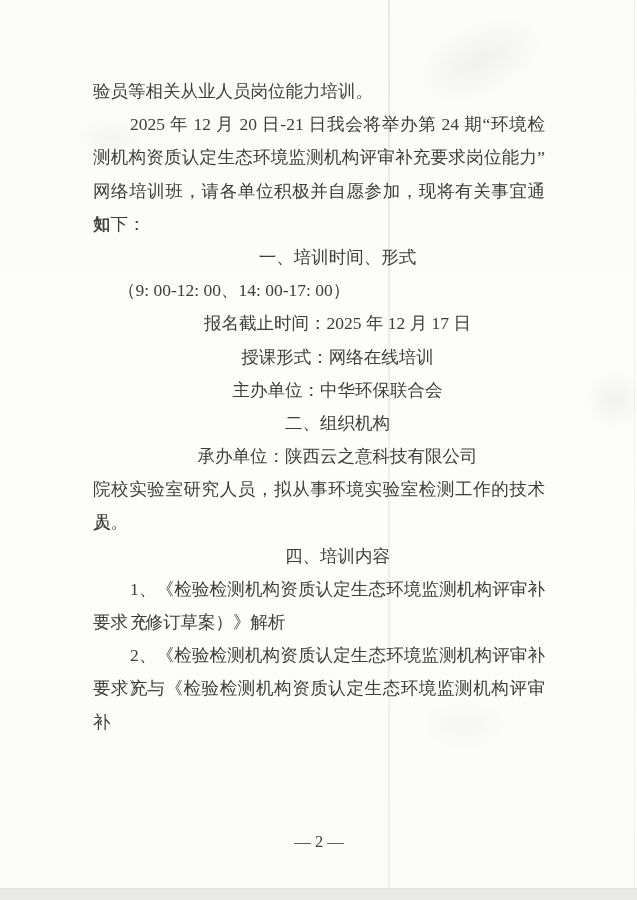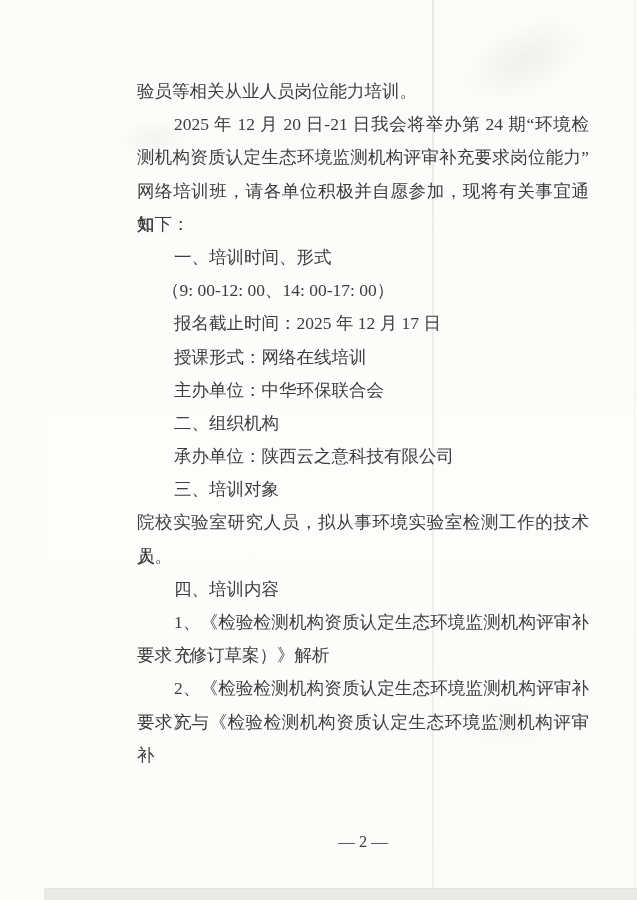--- a/index.html
+++ b/index.html
@@ -8,21 +8,20 @@
   body {
     width: 637px; height: 900px;
     background: #fcfcfb;
     overflow: hidden;
     position: relative;
     font-family: "Liberation Serif", "DejaVu Serif", serif;
   }
   .scan-page {
     position: absolute; inset: 0;
     background: linear-gradient(180deg, #fbfbfa 0%, #fdfdfc 55%, #fbfbf9 100%);
-    margin-left: 44px;
   }
   
   .fold-line {
     position: absolute;
     left: 388px; top: 0;
     width: 2px; height: 889px;
     background: linear-gradient(to bottom, rgba(120,120,115,0.14), rgba(120,120,115,0.09));
   }
   .right-edge-line {
     position: absolute;
@@ -56,21 +55,21 @@
     color: #3d3d3d;
     font-size: 17.5px;
     letter-spacing: 0;
   }
   .line {
     line-height: 33.2px;
     height: 33.2px;
     text-align: left;
     white-space: normal;
   }
-  .ind   { padding-left: 37px; }
+  .ind   { padding-left: 37px; text-align: center; }
   .paren { padding-left: 25px; }
   .just  { text-align: justify; text-align-last: justify; }
 
   .page-number {
     position: absolute;
     left: 93px; top: 830px;
     width: 452px;
     text-align: center;
     font-size: 16.5px;
     line-height: 24px;
@@ -96,21 +95,20 @@
     <div class="line just">测机构资质认定生态环境监测机构评审补充要求岗位能力”</div>
     <div class="line just">网络培训班，请各单位积极并自愿参加，现将有关事宜通知</div>
     <div class="line">如下：</div>
     <div class="line ind">一、培训时间、形式</div>
     <div class="line paren">（9: 00-12: 00、14: 00-17: 00）</div>
     <div class="line ind">报名截止时间：2025 年 12 月 17 日</div>
     <div class="line ind">授课形式：网络在线培训</div>
     <div class="line ind">主办单位：中华环保联合会</div>
     <div class="line ind">二、组织机构</div>
     <div class="line ind">承办单位：陕西云之意科技有限公司</div>
-    <div class="line ind">三、培训对象</div>
     <div class="line just">院校实验室研究人员，拟从事环境实验室检测工作的技术人</div>
     <div class="line">员。</div>
     <div class="line ind">四、培训内容</div>
     <div class="line ind just">1、《检验检测机构资质认定生态环境监测机构评审补充</div>
     <div class="line">要求（修订草案）》解析</div>
     <div class="line ind just">2、《检验检测机构资质认定生态环境监测机构评审补充</div>
     <div class="line just">要求》与《检验检测机构资质认定生态环境监测机构评审补</div>
   </div>
 
   <div class="page-number">— 2 —</div>

